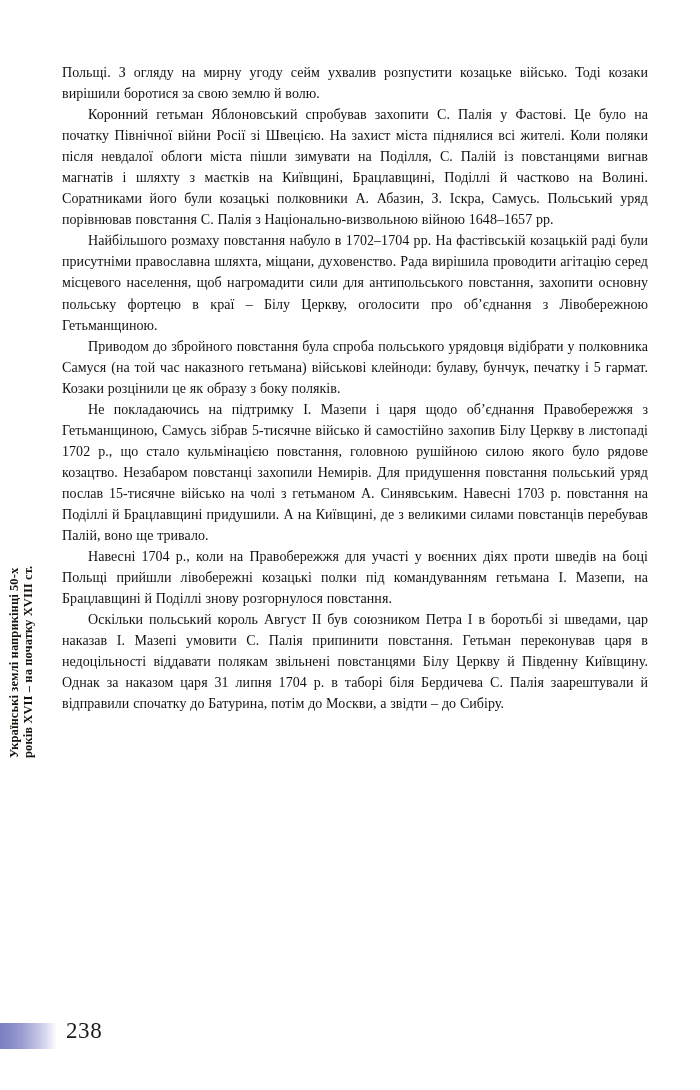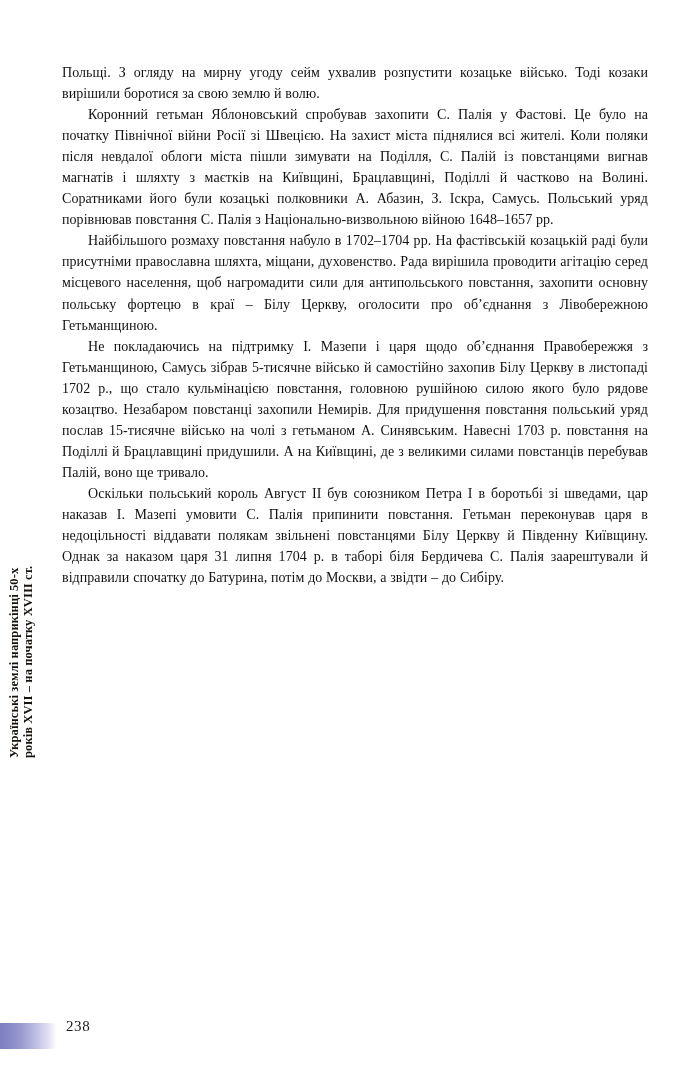--- a/index.html
+++ b/index.html
@@ -105,21 +105,21 @@
                 #bcbde1 62%,
                 #dcdcef 82%,
                 #f4f4fa 94%,
                 #ffffff 100%);
   }
   .page-number {
     position: absolute;
     left: 66px;
     top: 1018px;
     font-family: "Liberation Serif", "DejaVu Serif", serif;
-    font-size: 15px;
+    font-size: 23px;
     font-weight: normal;
     letter-spacing: 0.6px;
     color: #1a1a1a;
     text-align: center;
   }
 </style>
 </head>
 <body>
 
 <div class="page">
@@ -128,20 +128,22 @@
     <div class="side-tab-inner">
       <span class="side-tab-line">Українські землі наприкінці 50-х</span>
       <span class="side-tab-line">років XVII – на початку XVIII ст.</span>
     </div>
   </div>
 
   <div class="text-column">
     <p class="para first">Польщі. З огляду на мирну угоду сейм ухвалив розпустити козацьке військо. Тоді козаки вирішили боротися за свою землю й волю.</p>
     <p class="para">Коронний гетьман Яблоновський спробував захопити С. Палія у Фастові. Це було на початку Північної війни Росії зі Швецією. На захист міста піднялися всі жителі. Коли поляки після невдалої облоги міста пішли зимувати на Поділля, С. Палій із повстанцями вигнав магнатів і шляхту з маєтків на Київщині, Брацлавщині, Поділлі й частково на Волині. Соратниками його були козацькі полковники А. Абазин, З. Іскра, Самусь. Польський уряд порівнював повстання С. Палія з Національно-визвольною війною 1648–1657 рр.</p>
     <p class="para">Найбільшого розмаху повстання набуло в 1702–1704 рр. На фастівській козацькій раді були присутніми православна шляхта, міщани, духовенство. Рада вирішила проводити агітацію серед місцевого населення, щоб нагромадити сили для антипольського повстання, захопити основну польську фортецю в краї – Білу Церкву, оголосити про об’єднання з Лівобережною Гетьманщиною.</p>
+    <p class="para">Приводом до збройного повстання була спроба польського урядовця відібрати у полковника Самуся (на той час наказного гетьмана) військові клейноди: булаву, бунчук, печатку і 5 гармат. Козаки розцінили це як образу з боку поляків.</p>
     <p class="para">Не покладаючись на підтримку І. Мазепи і царя щодо об’єднання Правобережжя з Гетьманщиною, Самусь зібрав 5-тисячне військо й самостійно захопив Білу Церкву в листопаді 1702 р., що стало кульмінацією повстання, головною рушійною силою якого було рядове козацтво. Незабаром повстанці захопили Немирів. Для придушення повстання польський уряд послав 15-тисячне військо на чолі з гетьманом А. Синявським. Навесні 1703 р. повстання на Поділлі й Брацлавщині придушили. А на Київщині, де з великими силами повстанців перебував Палій, воно ще тривало.</p>
+    <p class="para">Навесні 1704 р., коли на Правобережжя для участі у воєнних діях проти шведів на боці Польщі прийшли лівобережні козацькі полки під командуванням гетьмана І. Мазепи, на Брацлавщині й Поділлі знову розгорнулося повстання.</p>
     <p class="para">Оскільки польський король Август ІІ був союзником Петра І в боротьбі зі шведами, цар наказав І. Мазепі умовити С. Палія припинити повстання. Гетьман переконував царя в недоцільності віддавати полякам звільнені повстанцями Білу Церкву й Південну Київщину. Однак за наказом царя 31 липня 1704 р. в таборі біля Бердичева С. Палія заарештували й відправили спочатку до Батурина, потім до Москви, а звідти – до Сибіру.</p>
   </div>
 
   <div class="footer-bar"></div>
   <div class="page-number">238</div>
 
 </div>
 
 </body></html>

